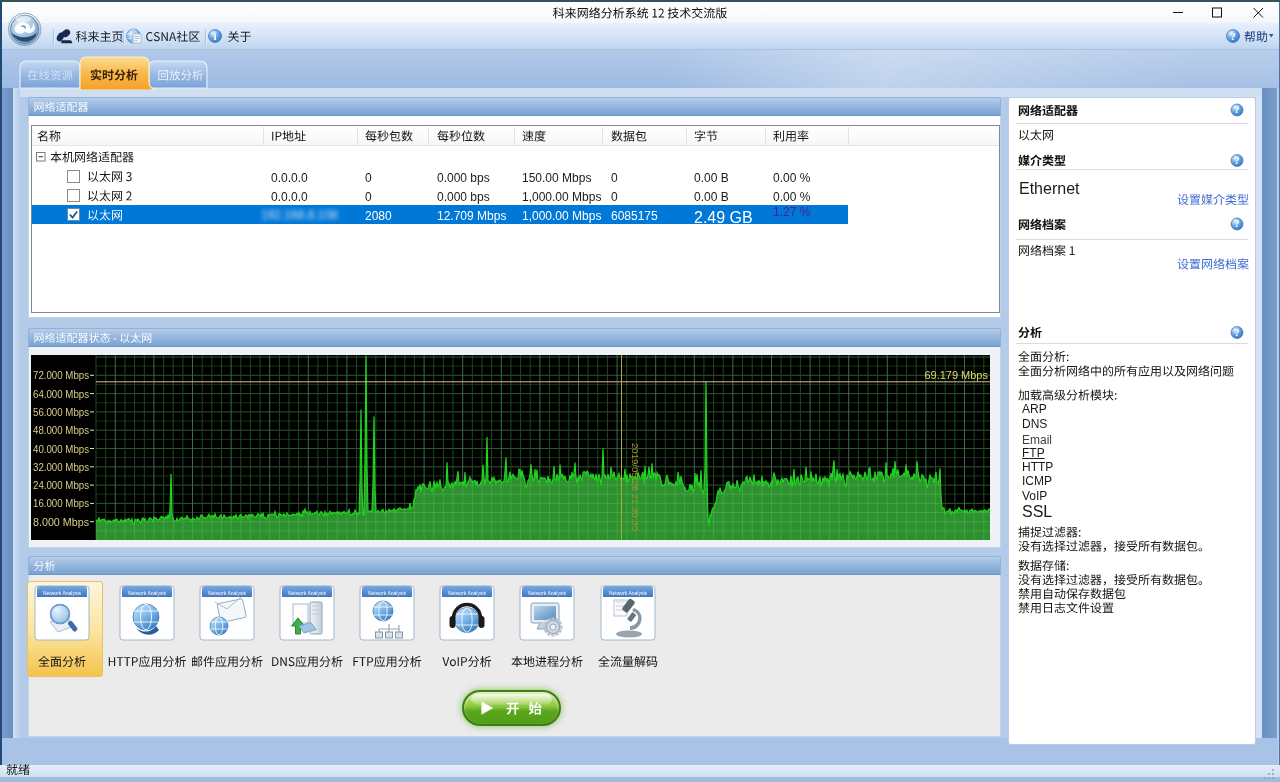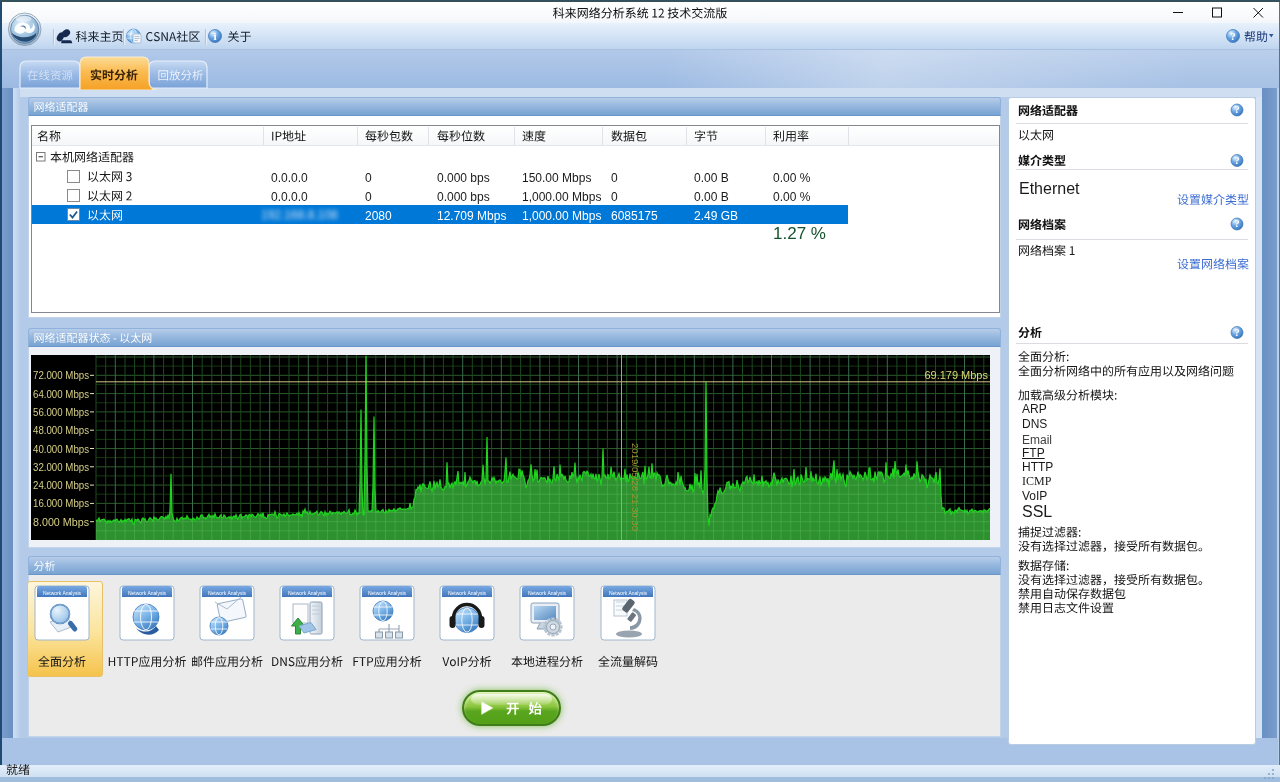--- a/index.html
+++ b/index.html
@@ -253,29 +253,29 @@
 <div class="t" style="left:365px;top:190.1px;font-size:12px;color:#1a1a1a;">0</div>
 <div class="t" style="left:437px;top:190.1px;font-size:12px;color:#1a1a1a;">0.000 bps</div>
 <div class="t" style="left:522px;top:190.1px;font-size:12px;color:#1a1a1a;">1,000.00 Mbps</div>
 <div class="t" style="left:611px;top:190.1px;font-size:12px;color:#1a1a1a;">0</div>
 <div class="t" style="left:694px;top:190.1px;font-size:12px;color:#1a1a1a;">0.00 B</div>
 <div class="t" style="left:773px;top:190.1px;font-size:12px;color:#1a1a1a;">0.00 %</div>
 <div class="t" style="left:365px;top:209.4px;font-size:12px;color:#ffffff;">2080</div>
 <div class="t" style="left:437px;top:209.4px;font-size:12px;color:#ffffff;">12.709 Mbps</div>
 <div class="t" style="left:522px;top:209.4px;font-size:12px;color:#ffffff;">1,000.00 Mbps</div>
 <div class="t" style="left:611px;top:209.4px;font-size:12px;color:#ffffff;">6085175</div>
-<div class="t" style="left:694px;top:209.4px;font-size:12px;color:#ffffff;">2.49 GB</div>
-<div class="t" style="left:773px;top:224px;font-size:17px;color:#14532d;">1.27 %</div>
+<div class="t" style="left:694px;top:209.4px;font-size:16px;color:#ffffff;">2.49 GB</div>
+<div class="t" style="left:773px;top:205px;font-size:12px;color:#4c1d95;">1.27 %</div>
 <div class="t" style="left:1019px;top:179.8px;font-size:16px;color:#1a1a1a;">Ethernet</div>
 <div class="t" style="left:1022px;top:402.4px;font-size:12px;color:#1a1a1a;">ARP</div>
 <div class="t" style="left:1022px;top:416.8px;font-size:12px;color:#1a1a1a;">DNS</div>
 <div class="t" style="left:1022px;top:417px;font-size:12px;color:#404040;margin-top:16px;">Email</div>
 <div class="t" style="left:1022px;top:445.5px;font-size:12px;color:#1a1a1a;text-decoration:underline;">FTP</div>
 <div class="t" style="left:1022px;top:459.8px;font-size:12px;color:#1a1a1a;">HTTP</div>
-<div class="t" style="left:1022px;top:474.2px;font-size:12px;color:#1a1a1a;font-family:Liberation Serif, serif;">ICMP</div>
+<div class="t" style="left:1022px;top:474.2px;font-size:12px;color:#1a1a1a;">ICMP</div>
 <div class="t" style="left:1022px;top:488.5px;font-size:12px;color:#1a1a1a;">VoIP</div>
 <div class="t" style="left:1022px;top:502.9px;font-size:16px;color:#1a1a1a;">SSL</div>
 <svg class="abs" style="left:0;top:0;z-index:50" width="1280" height="782">
     <defs>
       <path id="g0" d="M6 -8.7C6.7 -8.2 7.6 -7.5 8 -7L8.6 -7.6C8.2 -8.1 7.3 -8.8 6.6 -9.3ZM5.6 -5.6C6.3 -5.1 7.2 -4.3 7.7 -3.8L8.3 -4.4C7.8 -4.9 6.9 -5.7 6.1 -6.1ZM4.5 -9.9C3.6 -9.5 2 -9.2 0.6 -8.9C0.7 -8.7 0.9 -8.4 0.9 -8.2C1.4 -8.3 2 -8.4 2.5 -8.5V-6.7H0.5V-5.9H2.4C1.9 -4.5 1.1 -2.9 0.3 -2.1C0.5 -1.8 0.7 -1.5 0.8 -1.2C1.4 -2 2.1 -3.2 2.5 -4.4V0.9H3.4V-4.6C3.9 -4 4.4 -3.3 4.5 -2.9L5.1 -3.6C4.8 -3.9 3.8 -5.2 3.4 -5.6V-5.9H5.2V-6.7H3.4V-8.7C4 -8.8 4.6 -9 5 -9.2ZM5.1 -2.3 5.2 -1.4 9.1 -2.1V0.9H10V-2.2L11.6 -2.5L11.4 -3.3L10 -3.1V-10.1H9.1V-2.9Z"></path>
       <path id="g1" d="M9.1 -7.5C8.8 -6.8 8.3 -5.8 7.9 -5.1L8.6 -4.9C9 -5.5 9.6 -6.4 10 -7.3ZM2.2 -7.2C2.7 -6.5 3.2 -5.5 3.3 -4.9L4.2 -5.2C4 -5.8 3.5 -6.8 3 -7.5ZM5.5 -10.1V-8.6H1.2V-7.8H5.5V-4.8H0.7V-3.9H4.9C3.8 -2.4 2 -1 0.4 -0.3C0.6 -0.1 0.9 0.2 1.1 0.4C2.6 -0.4 4.4 -1.8 5.5 -3.4V0.9H6.5V-3.4C7.6 -1.8 9.4 -0.3 11 0.5C11.1 0.2 11.4 -0.1 11.6 -0.3C10 -1 8.2 -2.4 7.1 -3.9H11.3V-4.8H6.5V-7.8H10.8V-8.6H6.5V-10.1Z"></path>
       <path id="g2" d="M2.3 -6.4C2.9 -5.8 3.5 -5 4 -4.2C3.5 -2.9 2.9 -1.9 2.1 -1.1C2.3 -0.9 2.6 -0.7 2.8 -0.6C3.5 -1.3 4.1 -2.3 4.5 -3.4C4.9 -2.9 5.3 -2.3 5.5 -1.9L6.1 -2.5C5.8 -3 5.4 -3.6 4.9 -4.3C5.2 -5.3 5.5 -6.4 5.7 -7.6L4.8 -7.7C4.7 -6.8 4.5 -5.9 4.3 -5.1C3.8 -5.8 3.3 -6.4 2.9 -6.9ZM5.8 -6.4C6.3 -5.8 6.9 -5 7.4 -4.2C7 -2.9 6.3 -1.8 5.4 -1C5.6 -0.9 6 -0.6 6.1 -0.5C6.9 -1.2 7.5 -2.2 8 -3.4C8.4 -2.7 8.7 -2.1 9 -1.5L9.6 -2.1C9.3 -2.7 8.9 -3.5 8.3 -4.3C8.6 -5.3 8.9 -6.4 9.1 -7.6L8.2 -7.7C8.1 -6.8 7.9 -5.9 7.7 -5.1C7.3 -5.7 6.8 -6.3 6.4 -6.9ZM1.1 -9.4V0.9H2V-8.5H10.1V-0.2C10.1 -0 10 0 9.8 0C9.5 0.1 8.7 0.1 8 0C8.1 0.3 8.2 0.7 8.3 0.9C9.4 0.9 10 0.9 10.4 0.8C10.8 0.6 11 0.3 11 -0.2V-9.4Z"></path>
       <path id="g3" d="M0.5 -0.6 0.7 0.3C1.8 -0.1 3.3 -0.5 4.7 -0.9L4.6 -1.7C3 -1.3 1.5 -0.9 0.5 -0.6ZM6.8 -10.2C6.3 -8.9 5.5 -7.7 4.6 -6.8L4.7 -7L3.9 -7.5C3.7 -7.1 3.4 -6.7 3.2 -6.3L1.7 -6.1C2.4 -7.1 3.1 -8.4 3.6 -9.6L2.8 -10C2.3 -8.6 1.4 -7.1 1.1 -6.7C0.9 -6.3 0.6 -6 0.4 -6C0.5 -5.7 0.7 -5.3 0.7 -5.1C0.9 -5.2 1.2 -5.2 2.6 -5.4C2.1 -4.7 1.6 -4.1 1.4 -3.8C1 -3.4 0.8 -3.1 0.5 -3C0.6 -2.8 0.7 -2.4 0.8 -2.2C1.1 -2.4 1.5 -2.5 4.4 -3.2C4.4 -3.4 4.4 -3.7 4.4 -4L2.2 -3.5C3 -4.4 3.8 -5.6 4.5 -6.7C4.7 -6.5 4.9 -6.2 5.1 -6C5.4 -6.4 5.8 -6.8 6.1 -7.3C6.5 -6.7 6.9 -6.1 7.5 -5.6C6.6 -5 5.5 -4.6 4.5 -4.3C4.6 -4.1 4.8 -3.7 4.9 -3.4C6 -3.8 7.2 -4.4 8.1 -5.1C9 -4.4 10.1 -3.9 11.2 -3.5C11.3 -3.8 11.4 -4.1 11.6 -4.3C10.5 -4.6 9.6 -5 8.8 -5.6C9.8 -6.4 10.6 -7.4 11.1 -8.6L10.5 -9L10.4 -8.9H7.2C7.4 -9.3 7.5 -9.6 7.7 -10ZM5.6 -3.6V0.9H6.4V0.3H9.8V0.8H10.7V-3.6ZM6.4 -0.6V-2.7H9.8V-0.6ZM9.9 -8.1C9.4 -7.3 8.8 -6.7 8.1 -6.1C7.5 -6.6 7 -7.3 6.6 -8L6.7 -8.1Z"></path>
       <path id="g4" d="M8.1 -9.9 7.2 -9.5C8.1 -7.8 9.5 -5.8 10.8 -4.7C11 -5 11.3 -5.3 11.5 -5.5C10.3 -6.4 8.8 -8.2 8.1 -9.9ZM3.9 -9.8C3.2 -8 2 -6.3 0.5 -5.3C0.7 -5.1 1.1 -4.8 1.3 -4.6C1.6 -4.9 1.9 -5.2 2.2 -5.5V-4.7H4.6C4.3 -2.6 3.6 -0.7 0.8 0.2C1 0.4 1.2 0.8 1.3 1C4.4 -0.1 5.2 -2.3 5.5 -4.7H8.8C8.6 -1.7 8.5 -0.5 8.2 -0.2C8 -0 7.9 -0 7.6 -0C7.4 -0 6.6 -0 5.8 -0.1C6 0.2 6.1 0.5 6.1 0.8C6.9 0.9 7.6 0.9 8 0.8C8.4 0.8 8.7 0.7 9 0.4C9.4 -0.1 9.6 -1.4 9.7 -5.1C9.7 -5.2 9.7 -5.5 9.7 -5.5H2.3C3.3 -6.6 4.2 -8 4.8 -9.6Z"></path>
       <path id="g5" d="M5.8 -8.8V-5.1C5.8 -3.4 5.7 -1.1 4.6 0.5C4.8 0.6 5.2 0.8 5.3 0.9C6.5 -0.7 6.6 -3.3 6.6 -5.1V-5.1H8.8V1H9.7V-5.1H11.5V-6H6.6V-8.1C8.1 -8.4 9.7 -8.8 10.8 -9.2L10 -9.9C9 -9.5 7.3 -9 5.8 -8.8ZM2.5 -10.1V-7.5H0.7V-6.6H2.4C2 -5 1.2 -3.1 0.4 -2.1C0.5 -1.9 0.8 -1.5 0.9 -1.3C1.5 -2.1 2.1 -3.4 2.5 -4.7V0.9H3.4V-4.9C3.8 -4.3 4.3 -3.5 4.5 -3.1L5.1 -3.8C4.8 -4.2 3.8 -5.5 3.4 -6V-6.6H5.2V-7.5H3.4V-10.1Z"></path>

